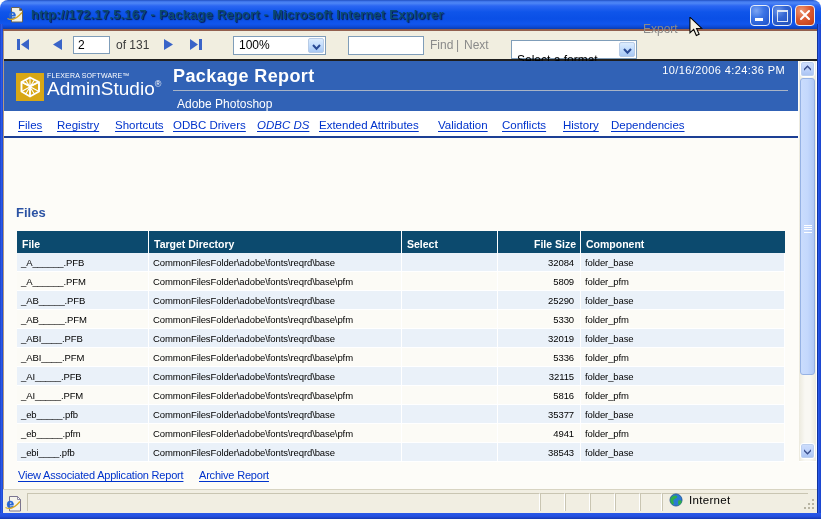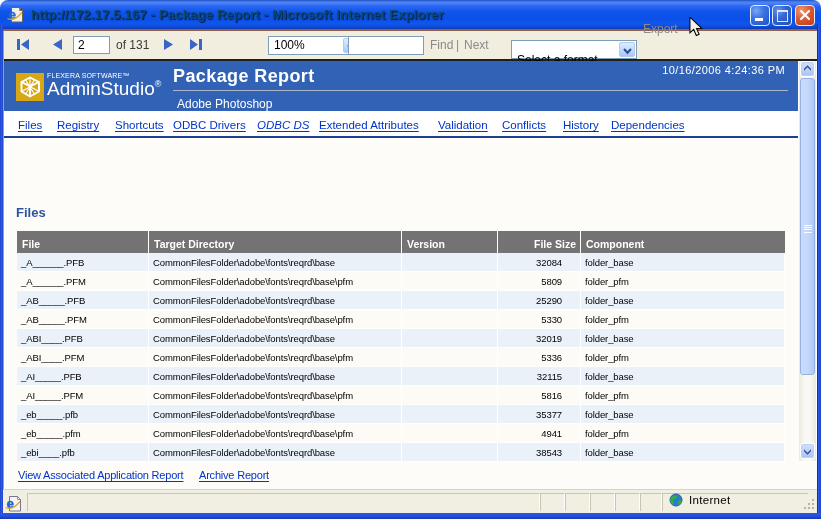--- a/index.html
+++ b/index.html
@@ -51,24 +51,24 @@
 #dateline { position:absolute; right:13px; top:3px; color:#fff; font-size:11px; letter-spacing:0.4px; }
 
 #navrow { position:absolute; left:0; top:50px; width:796px; height:26px; background:#fff; }
 #navrow a { color:#0033cc; font-size:11.5px; text-decoration:underline; text-underline-offset:2px; position:absolute; top:8px; white-space:nowrap; }
 #navline { position:absolute; left:0; top:75px; width:795px; height:2px; background:#1c3f94; }
 
 #filesheading { position:absolute; left:13px; top:144px; color:#2b52a3; font-size:13px; font-weight:bold; }
 
 
 #tbl { position:absolute; left:14px; top:170px; width:768px; border-collapse:separate; border-spacing:0; table-layout:fixed; }
-#tbl th { background:#737373; color:#fff; font-weight:bold; text-align:left; height:22px; padding:4px 0 0 5px; border-right:1px solid #fff; font-size:10.5px; }
+#tbl th { background:#0c4a6e; color:#fff; font-weight:bold; text-align:left; height:22px; padding:4px 0 0 5px; border-right:1px solid #fff; font-size:10.5px; }
 #tbl th.num { text-align:right; padding-right:4px; }
 #tbl td { height:19px; padding:0 0 0 4px; color:#000; font-size:9.5px; letter-spacing:-0.1px; white-space:nowrap; overflow:hidden; border-right:1px solid #fff; border-bottom:1px solid #fff; }
-#tbl td.num { text-align:right; padding-right:18px; }
+#tbl td.num { text-align:right; padding-right:6px; }
 #tbl tr:nth-child(even) td { background:#eaf1f9; }
 #tbl tr:nth-child(odd) td { background:#fcfbf6; }
 #tbl tr:first-child th { border-bottom:none; }
 
 
 #sbar { left:799px; top:61px; width:17px; height:400px; background:linear-gradient(90deg,#eceade,#f9f8f3 35%,#f9f8f3 65%,#eceade); }
 .sbtn { position:absolute; left:1px; width:15px; height:16px; border-radius:3px; border:1px solid #fff;
   background:linear-gradient(180deg,#cfdefc 0%,#c0d4fb 50%,#a8c2f2 100%); box-shadow:inset 0 0 0 1px #bccfee; }
 #sthumb { position:absolute; left:1px; top:17px; width:15px; height:297px; border-radius:3px; border:1px solid #96b2e4;
   background:linear-gradient(90deg,#cadcfd 0%,#c4d8fc 50%,#b0c8f6 100%); }
@@ -118,21 +118,21 @@
   </svg>
   <div class="abs tbinput" style="left:73px;top:36px;width:37px;height:18px;padding:1px 0 0 4px;">2</div>
   <div class="abs tbtext" style="left:116px;top:38px;">of 131</div>
   <svg class="abs" style="left:164px;top:38px;" width="9" height="13" viewBox="0 0 9 13">
     <path d="M0 1 L9 6.5 L0 12 Z" fill="#3a64c8"></path>
   </svg>
   <svg class="abs" style="left:189px;top:38px;" width="13" height="13" viewBox="0 0 13 13">
     <path d="M1 1 L9 6.5 L1 12 Z" fill="#3a64c8"></path>
     <rect x="10" y="1" width="3" height="11" fill="#3a64c8"></rect>
   </svg>
-  <div class="abs combo" style="left:233px;top:36px;width:93px;height:19px;padding:1px 0 0 5px;margin-left:35px;">100%
+  <div class="abs combo" style="left:233px;top:36px;width:93px;height:19px;padding:1px 0 0 5px;">100%
     <span class="comboarrow">
         <svg width="9" height="7" viewBox="0 0 9 7">
           <path d="M1 1 L4.5 4.8 L8 1" stroke="#2a4a94" stroke-width="2" fill="none"></path>
         </svg>
       </span>
   </div>
   <div class="abs tbinput" style="left:348px;top:36px;width:76px;height:19px;"></div>
   <div class="abs tbgray" style="left:430px;top:38px;">Find</div>
   <div class="abs tbgray" style="left:456px;top:38px;">|</div>
   <div class="abs tbgray" style="left:464px;top:38px;">Next</div>
@@ -185,21 +185,21 @@
           <col style="width:132px">
           <col style="width:253px">
           <col style="width:96px">
           <col style="width:83px">
           <col style="width:204px">
         </colgroup>
       <tbody>
           <tr>
             <th>File</th>
             <th>Target Directory</th>
-            <th>Version</th>
+            <th>Select</th>
             <th class="num">File Size</th>
             <th style="border-right:none;">Component</th>
           </tr>
       <tr>
             <td>_A______.PFB</td>
             <td>CommonFilesFolder\adobe\fonts\reqrd\base</td>
             <td></td>
             <td class="num">32084</td>
             <td>folder_base</td>
           </tr>

